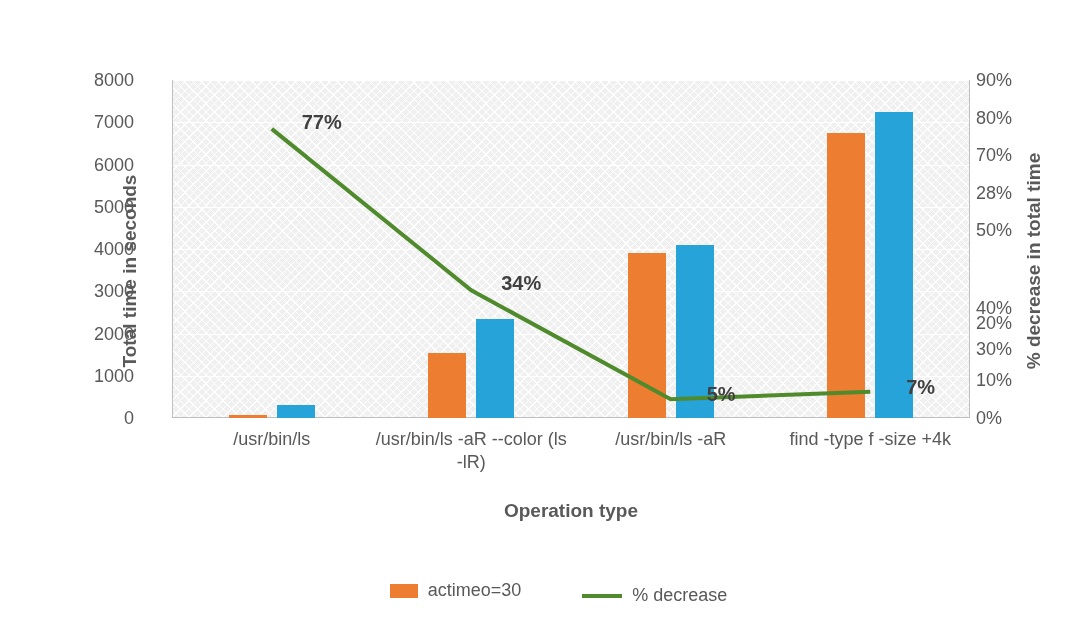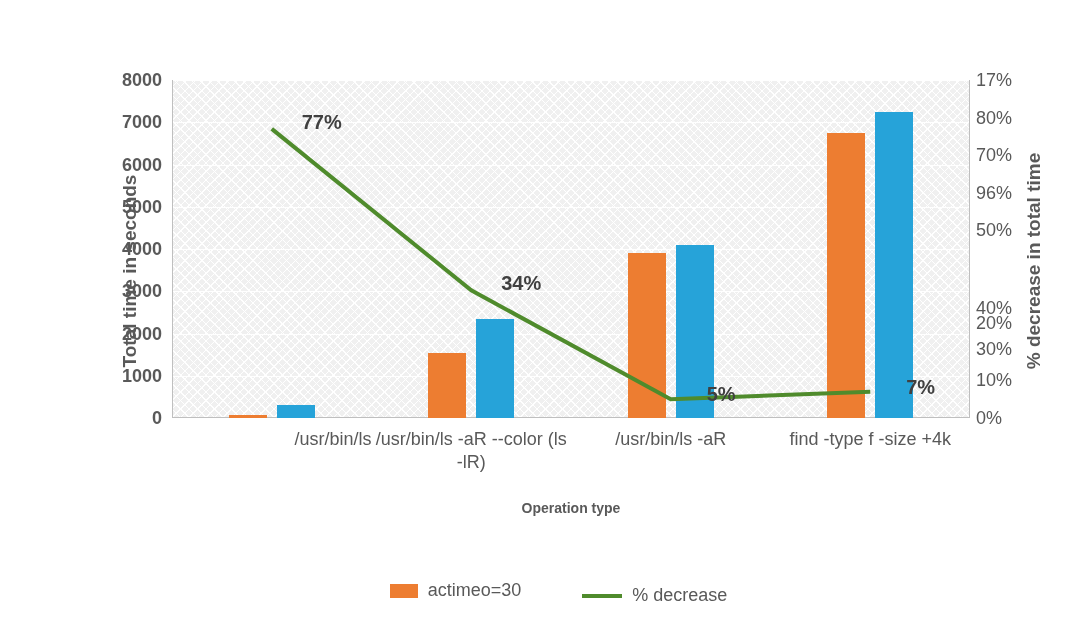--- a/index.html
+++ b/index.html
@@ -57,27 +57,26 @@
     position: absolute;
     left: 0; right: 0;
     border-top: 1px solid #fff;
   }
   .axis-line {
     position: absolute;
     background: #bfbfbf;
   }
   .y-tick-label {
     position: absolute;
-    right: 907px; 
+    right: 935px; 
     width: 60px;
     text-align: right;
     font-size: 18px;
     color: #595959;
     transform: translateY(-50%);
-    font-weight: bold;
   }
   .y2-tick-label {
     position: absolute;
     left: 976px;
     font-size: 18px;
     color: #595959;
     transform: translateY(-50%);
   }
   .bars {
     position: absolute;
@@ -122,21 +121,21 @@
     font-size: 18px;
     color: #595959;
     line-height: 1.25;
   }
   .x-title {
     position: absolute;
     top: 500px;
     left: 172px;
     width: 798px;
     text-align: center;
-    font-size: 14px;
+    font-size: 19px;
     font-weight: 700;
     color: #595959;
   }
   .legend {
     position: absolute;
     top: 580px;
     left: 0;
     width: 1069px;
     text-align: center;
     font-size: 18px;
@@ -216,28 +215,28 @@
       <div class="y-tick-label" style="top: 122.25px;">7000</div>
       <div class="y-tick-label" style="top: 80px;">8000</div>
     </div>
   <div id="y2ticks">
       <div class="y2-tick-label" style="top: 418px;">0%</div>
       <div class="y2-tick-label" style="top: 380.444px; text-align: right;">10%</div>
       <div class="y2-tick-label" style="top: 323px;">20%</div>
       <div class="y2-tick-label" style="top: 305.333px; margin-top: 44px;">30%</div>
       <div class="y2-tick-label" style="top: 267.778px; margin-top: 40px;">40%</div>
       <div class="y2-tick-label" style="top: 230.222px;">50%</div>
-      <div class="y2-tick-label" style="top: 192.667px;">96%</div>
+      <div class="y2-tick-label" style="top: 192.667px;">28%</div>
       <div class="y2-tick-label" style="top: 155.111px;">70%</div>
       <div class="y2-tick-label" style="top: 117.556px;">80%</div>
-      <div class="y2-tick-label" style="top: 80px;">17%</div>
+      <div class="y2-tick-label" style="top: 80px;">90%</div>
     </div>
 
   <div class="x-labels" id="xlabels">
-      <div class="x-label" style="left: 0px; width: 199.5px; text-align: right;">/usr/bin/ls</div>
+      <div class="x-label" style="left: 0px; width: 199.5px;">/usr/bin/ls</div>
       <div class="x-label" style="left: 199.5px; width: 199.5px;">/usr/bin/ls -aR --color (ls -lR)</div>
       <div class="x-label" style="left: 399px; width: 199.5px;">/usr/bin/ls -aR</div>
       <div class="x-label" style="left: 598.5px; width: 199.5px;">find -type f -size +4k</div>
     </div>
 
   <div class="x-title">Operation type</div>
 
   <div class="legend">
     <span class="legend-item">
       <span class="legend-swatch" style="background:#ed7d31"></span>

